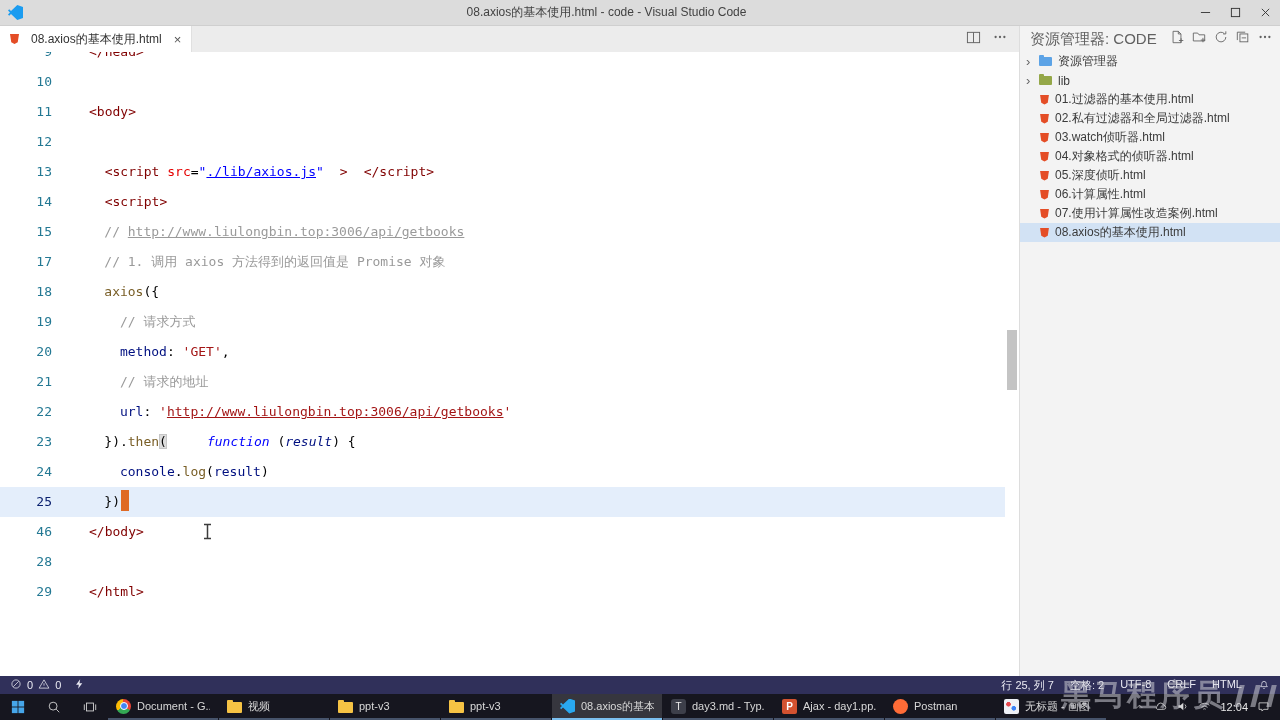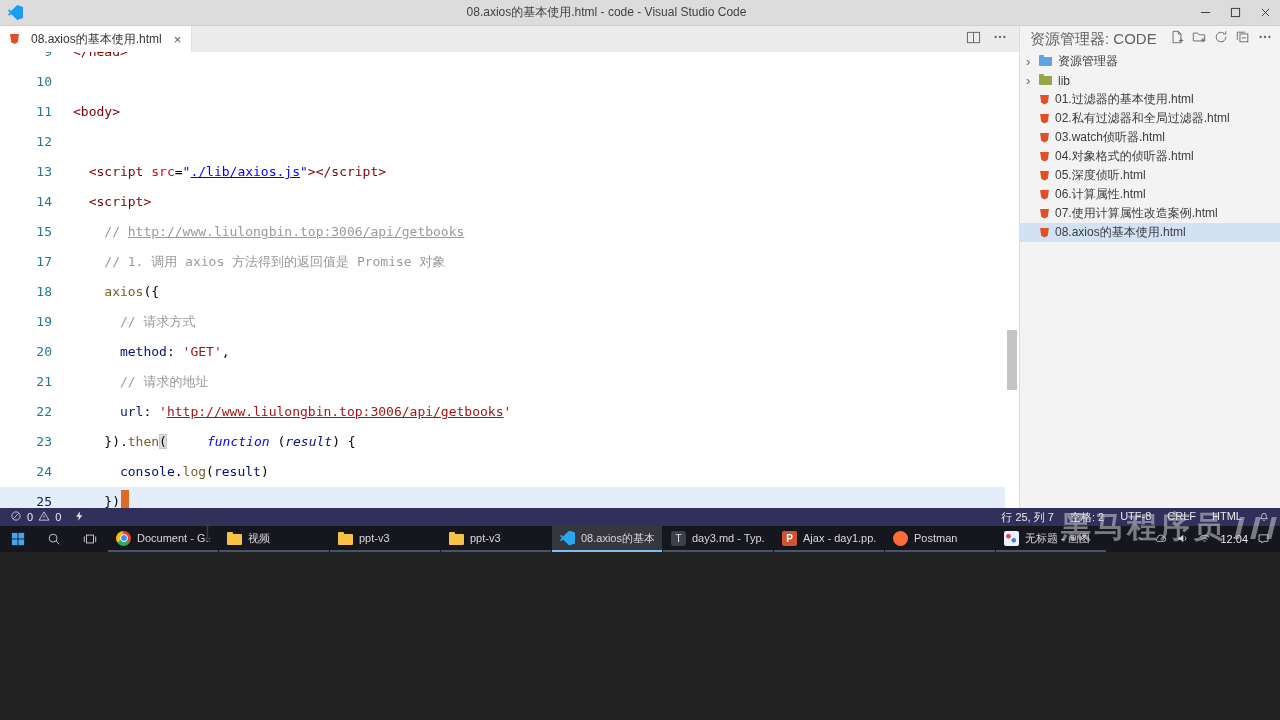--- a/index.html
+++ b/index.html
@@ -1,17 +1,17 @@
 <!DOCTYPE html>
 <html><head>
 <meta charset="utf-8">
 <style>
   * { margin:0; padding:0; box-sizing:border-box; }
   html,body { background:#222; }
-  .screen{ width:1280px; height:552px; position:relative; overflow:hidden; background:#000000;
+  .screen{ width:1280px; height:720px; position:relative; overflow:hidden; background:#000000;
            font-family:"Liberation Sans",sans-serif; }
 
   
   .titlebar{ height:26px; background:#dcdcdc; border-bottom:1px solid #cfcfcf;
              display:flex; align-items:center; padding:0 0 0 8px; }
   .titlebar .title{ flex:1; text-align:center; font-size:12px; color:#424242;
                     white-space:nowrap; overflow:hidden; }
   .win-controls{ display:flex; height:100%; }
   .win-controls span{ width:30px; display:flex; align-items:center; justify-content:center; }
 
@@ -31,21 +31,21 @@
   .editor{ flex:1; position:relative; overflow:hidden; background:#fff; }
   .lines{ position:absolute; top:-15px; left:0; right:14px;
           font-family:"DejaVu Sans Mono","Liberation Mono",monospace; font-size:13px; }
   .line{ display:flex; height:30px; line-height:30px; }
   .line.current{ background:#e4eefb; }
   .ln{ flex:0 0 52px; width:52px; text-align:right; color:#237893; }
   .ln-active{ color:#0b216f; }
   .codeln{ padding-left:21px; white-space:pre; color:#000; }
 
   .tok.plain{ color:#000; }
-  .tok.tag{ color:#800000; }
+  .tok.tag{ color:#800000;margin-left:16px; }
   .tok.attr{ color:#e50000; }
   .tok.attr-value{ color:#0000ff; }
   .tok.string{ color:#a31515; }
   .tok.comment{ color:#9a9a9a; }
   .tok.function{ color:#795e26; }
   .tok.variable{ color:#001080; }
   .tok.keyword{ color:#0000ff; font-style:italic;padding-left:40px; }
   .tok.parameter{ color:#001080; font-style:italic; }
   .tok.link{ text-decoration:underline; }
   .tok.match{ background:#dcdcdc; box-shadow:inset 0 0 0 1px #c6c6c6; }

